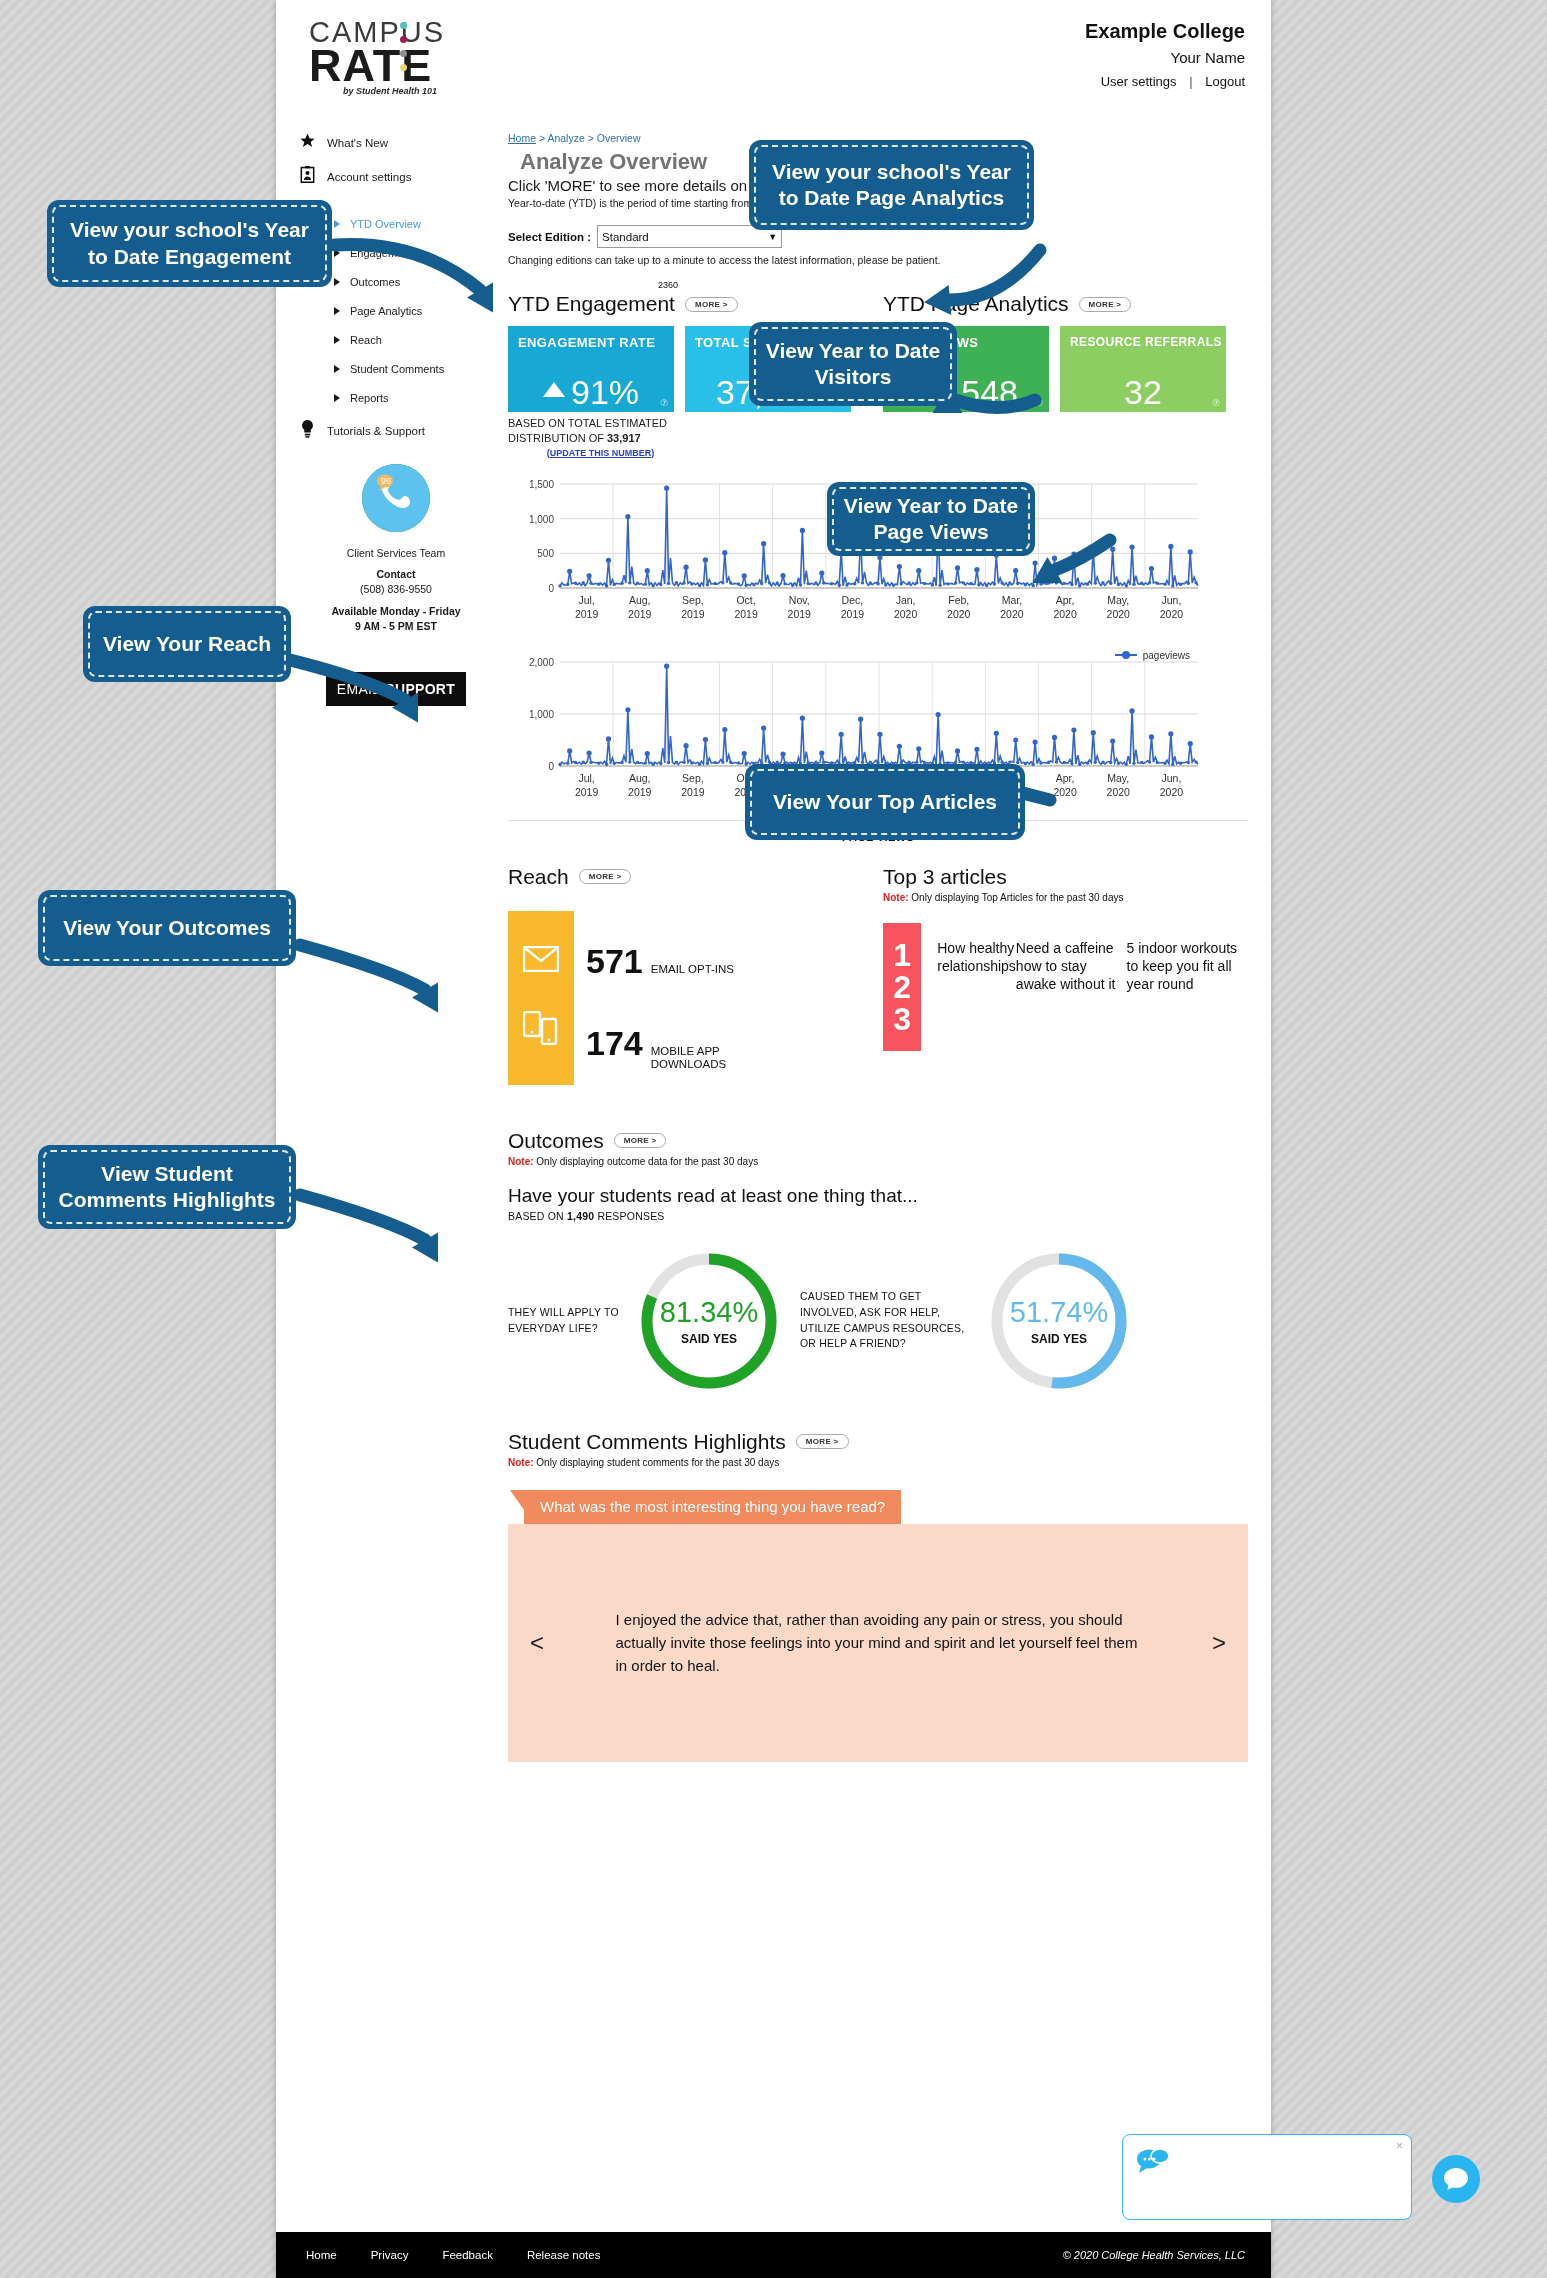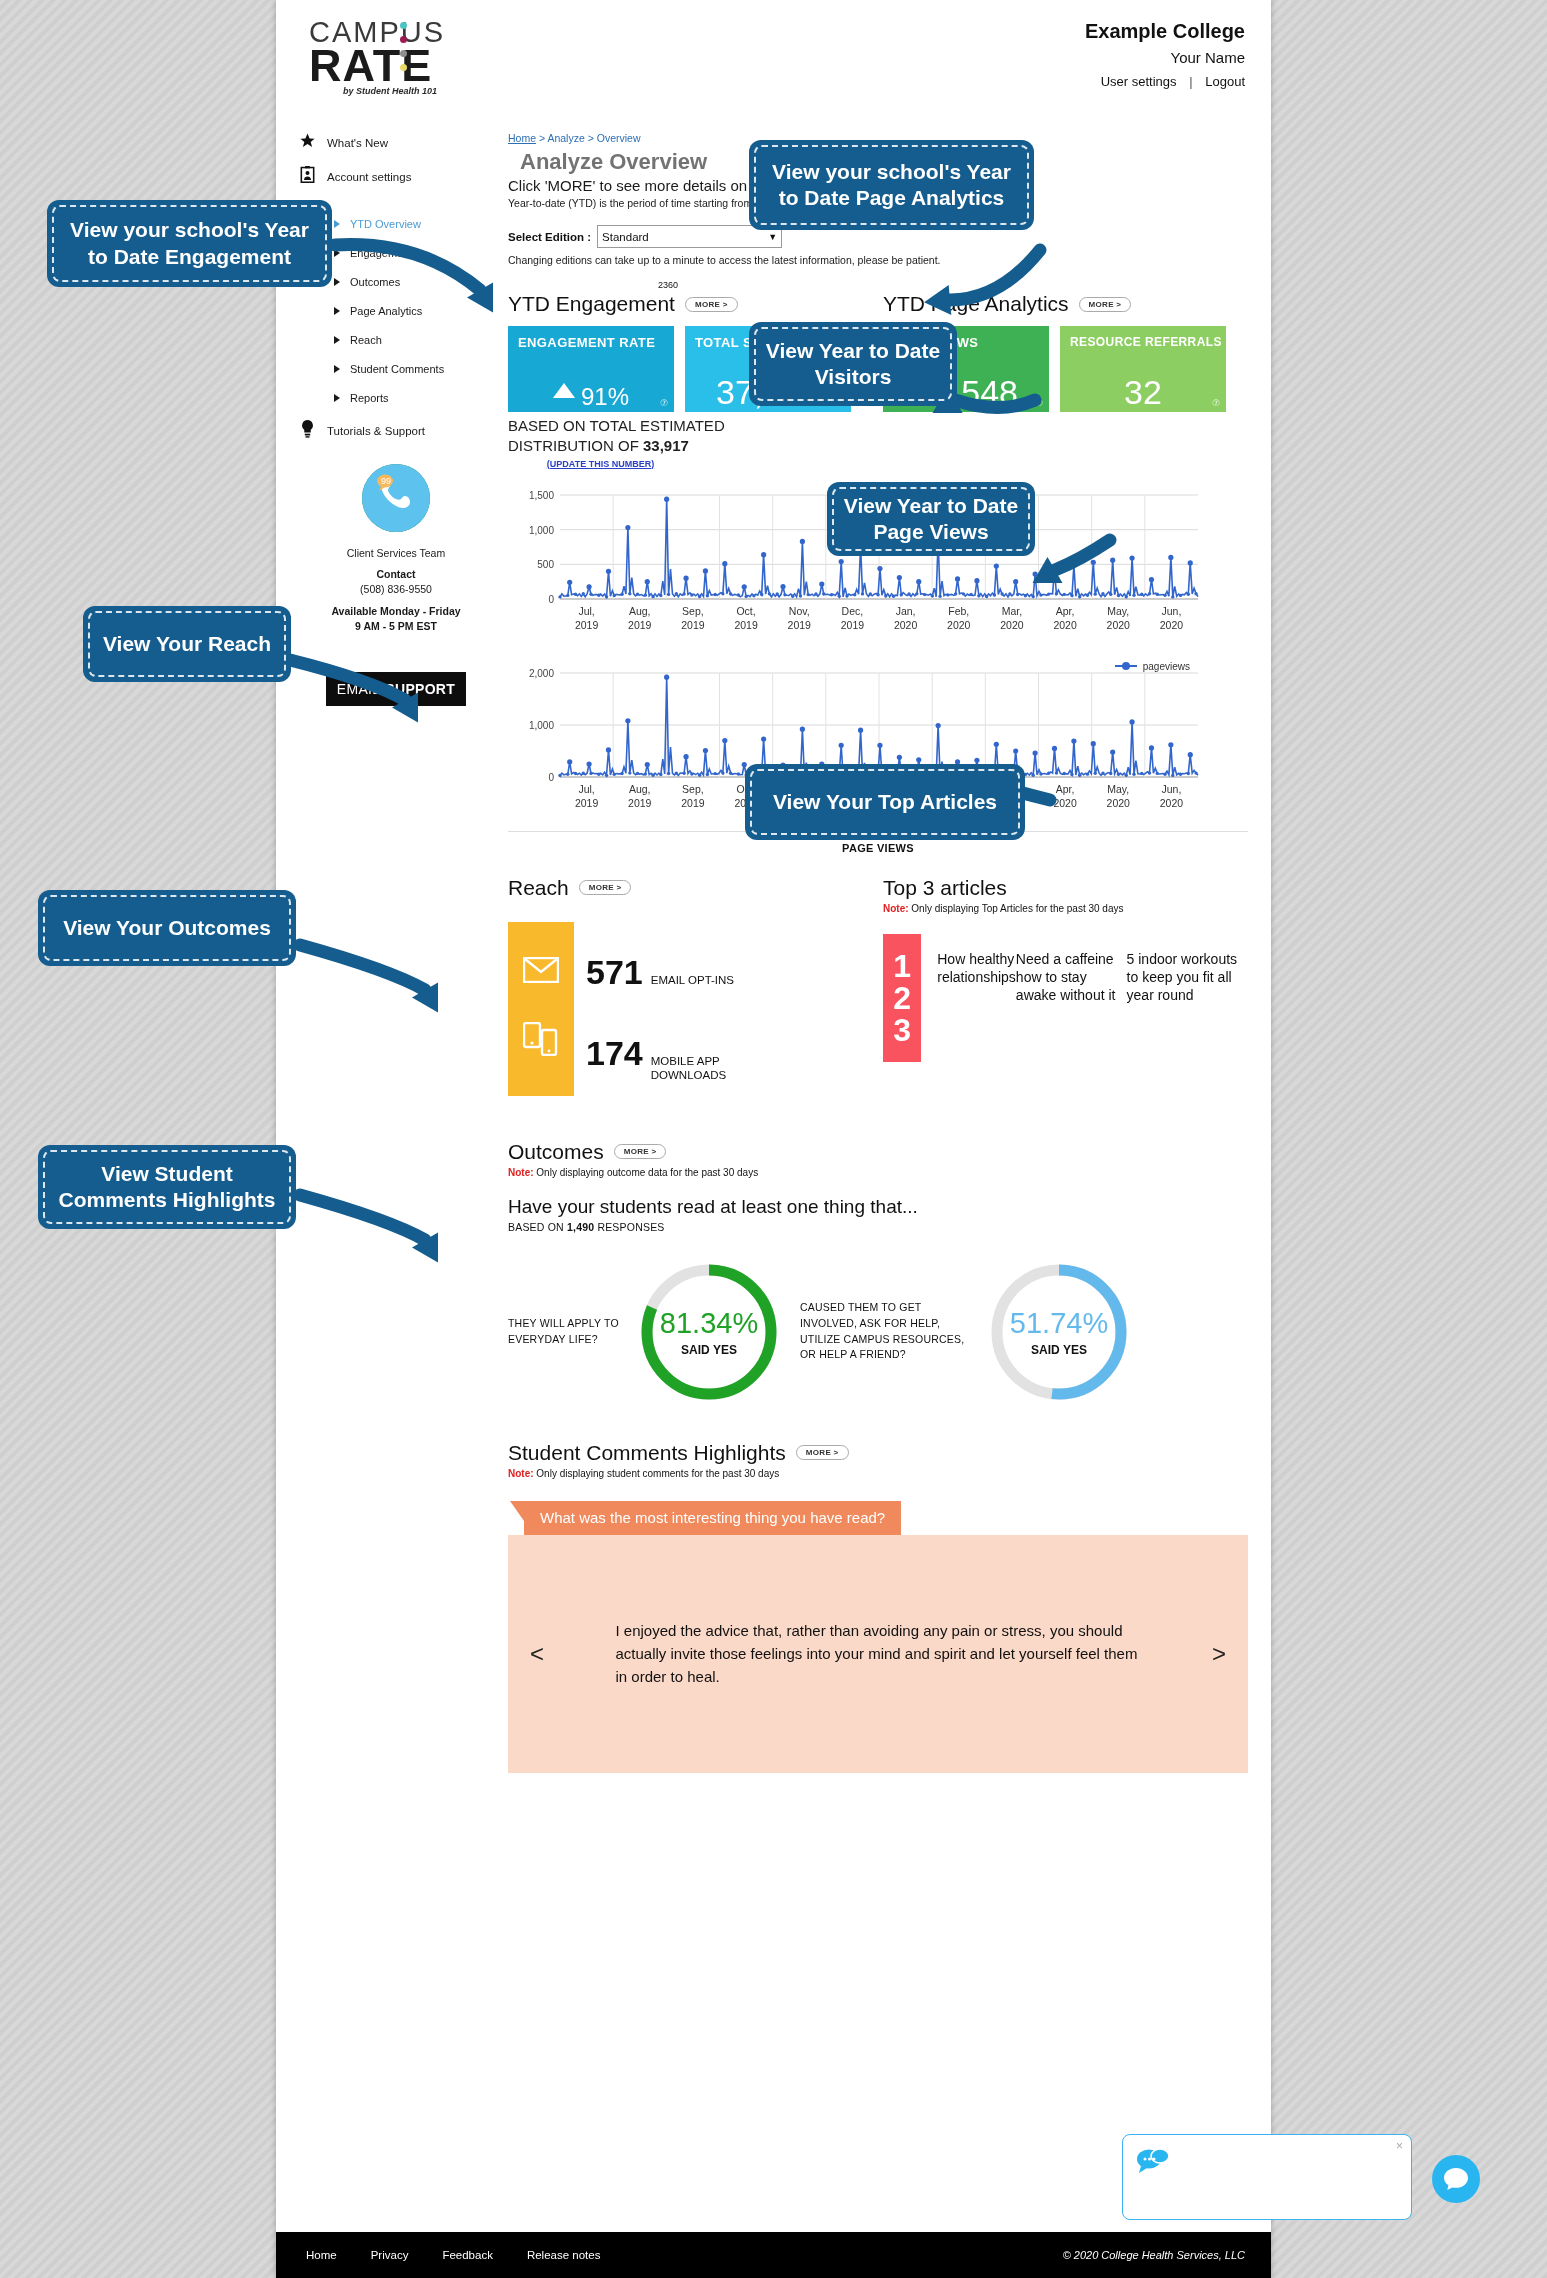--- a/index.html
+++ b/index.html
@@ -79,21 +79,21 @@
   .card .val{font-size:34px;font-weight:300;position:absolute;bottom:2px;right:12px;line-height:1;}
   .card .q{position:absolute;right:6px;bottom:4px;font-size:9px;opacity:.85;}
   .card.tealy{background:#17a8d4;}
   .card.cyan{background:#29bfe8;}
   .card.green{background:#3eb155;}
   .card.lgreen{background:#8dce62;}
   .card .valwrap{position:absolute;left:0;right:0;bottom:3px;text-align:center;}
   .upcaret{display:inline-block;width:0;height:0;border-left:11px solid transparent;border-right:11px solid transparent;
     border-bottom:15px solid #fff;margin-right:6px;vertical-align:7px;}
 
-  .basedon{font-size:15px;color:#222;margin-top:4px;line-height:1.35;}
+  .basedon{font-size:11px;color:#222;margin-top:4px;line-height:1.35;}
   .basedon b{font-weight:700;}
   .updlink{display:block;text-align:center;width:185px;font-size:9px;color:#2940c9;text-decoration:underline;font-weight:700;margin-top:2px;}
 
   
   .chartbox{position:relative;margin-top:14px;height:150px;}
   .chartbox svg{display:block;}
   .legend{position:absolute;right:58px;top:-4px;font-size:10px;color:#333;display:flex;align-items:center;}
   .legend .lmark{width:22px;height:2px;background:#3366cc;position:relative;margin-right:6px;}
   .legend .lmark:after{content:"";position:absolute;left:7px;top:-3px;width:8px;height:8px;border-radius:50%;background:#3366cc;}
 
@@ -304,21 +304,21 @@
     <div style="display:flex;margin-top:26px;position:relative;">
       <div style="width:375px;position:relative;">
         <div class="tinynum" style="position:absolute;left:150px;top:-12px;">2360</div>
         <div class="secrow">
           <span class="sech">YTD Engagement</span>
           <span class="morebtn">MORE &gt;</span>
         </div>
         <div class="cards">
           <div class="card tealy">
             <div class="lbl">ENGAGEMENT RATE</div>
-            <div class="valwrap"><span class="upcaret"></span><span class="val" style="position:static;font-size:24px">91%</span></div>
+            <div class="valwrap"><span class="upcaret"></span><span class="val" style="position:static;font-size:34px">91%</span></div>
             <div class="q">⑦</div>
           </div>
           <div class="card cyan">
             <div class="lbl">TOTAL SESSIONS</div>
             <div class="valwrap"><span class="val" style="position:static;font-size:34px">37,362</span></div>
             <div class="q">⑦</div>
           </div>
         </div>
         <div class="basedon">
           <span>BASED ON TOTAL ESTIMATED</span><br>

